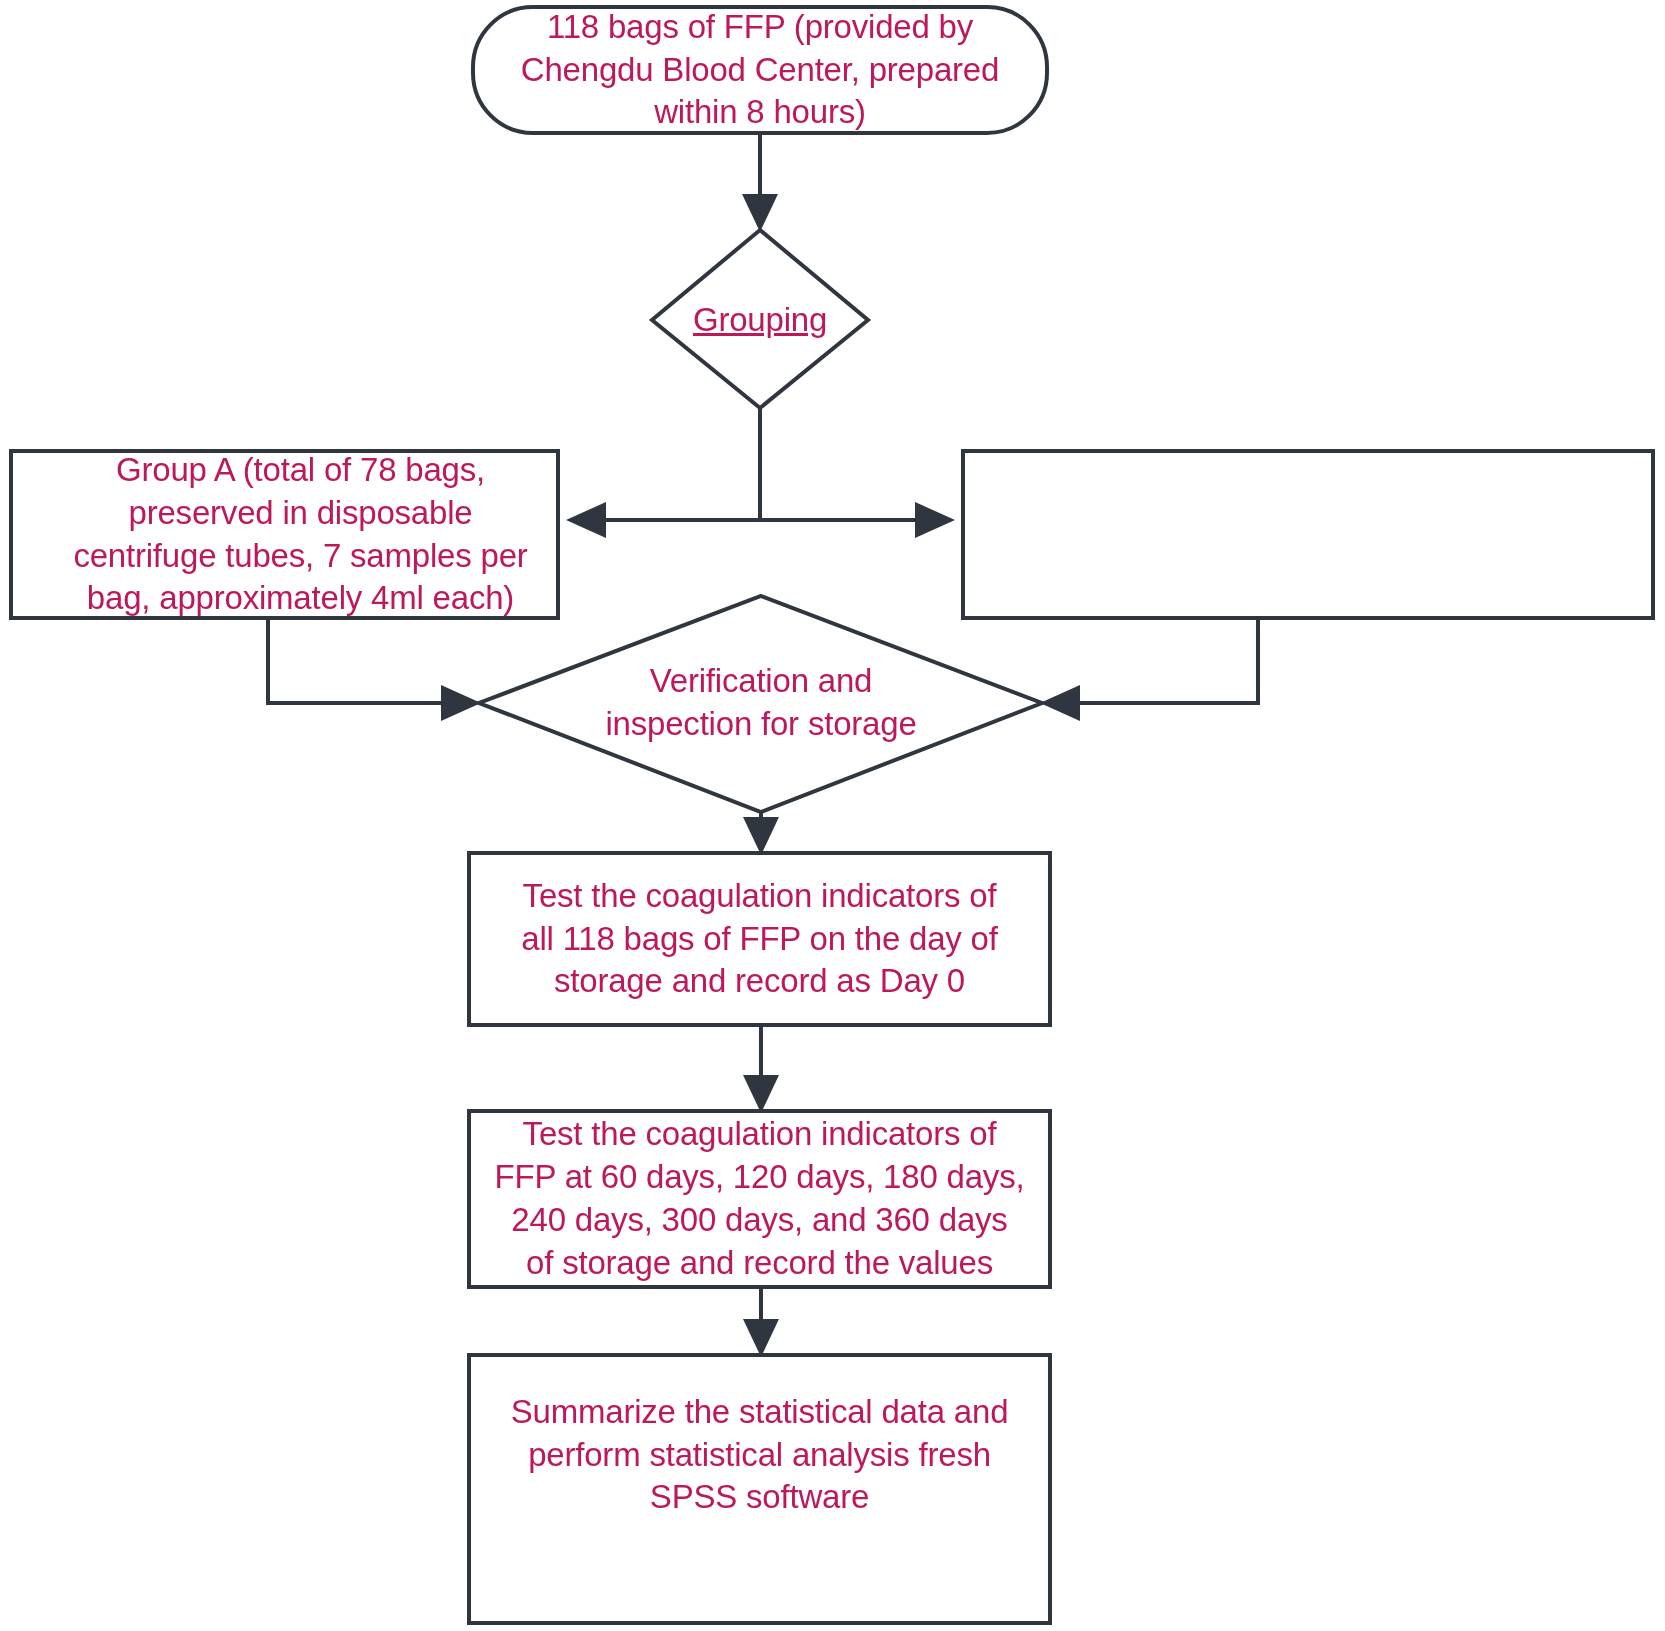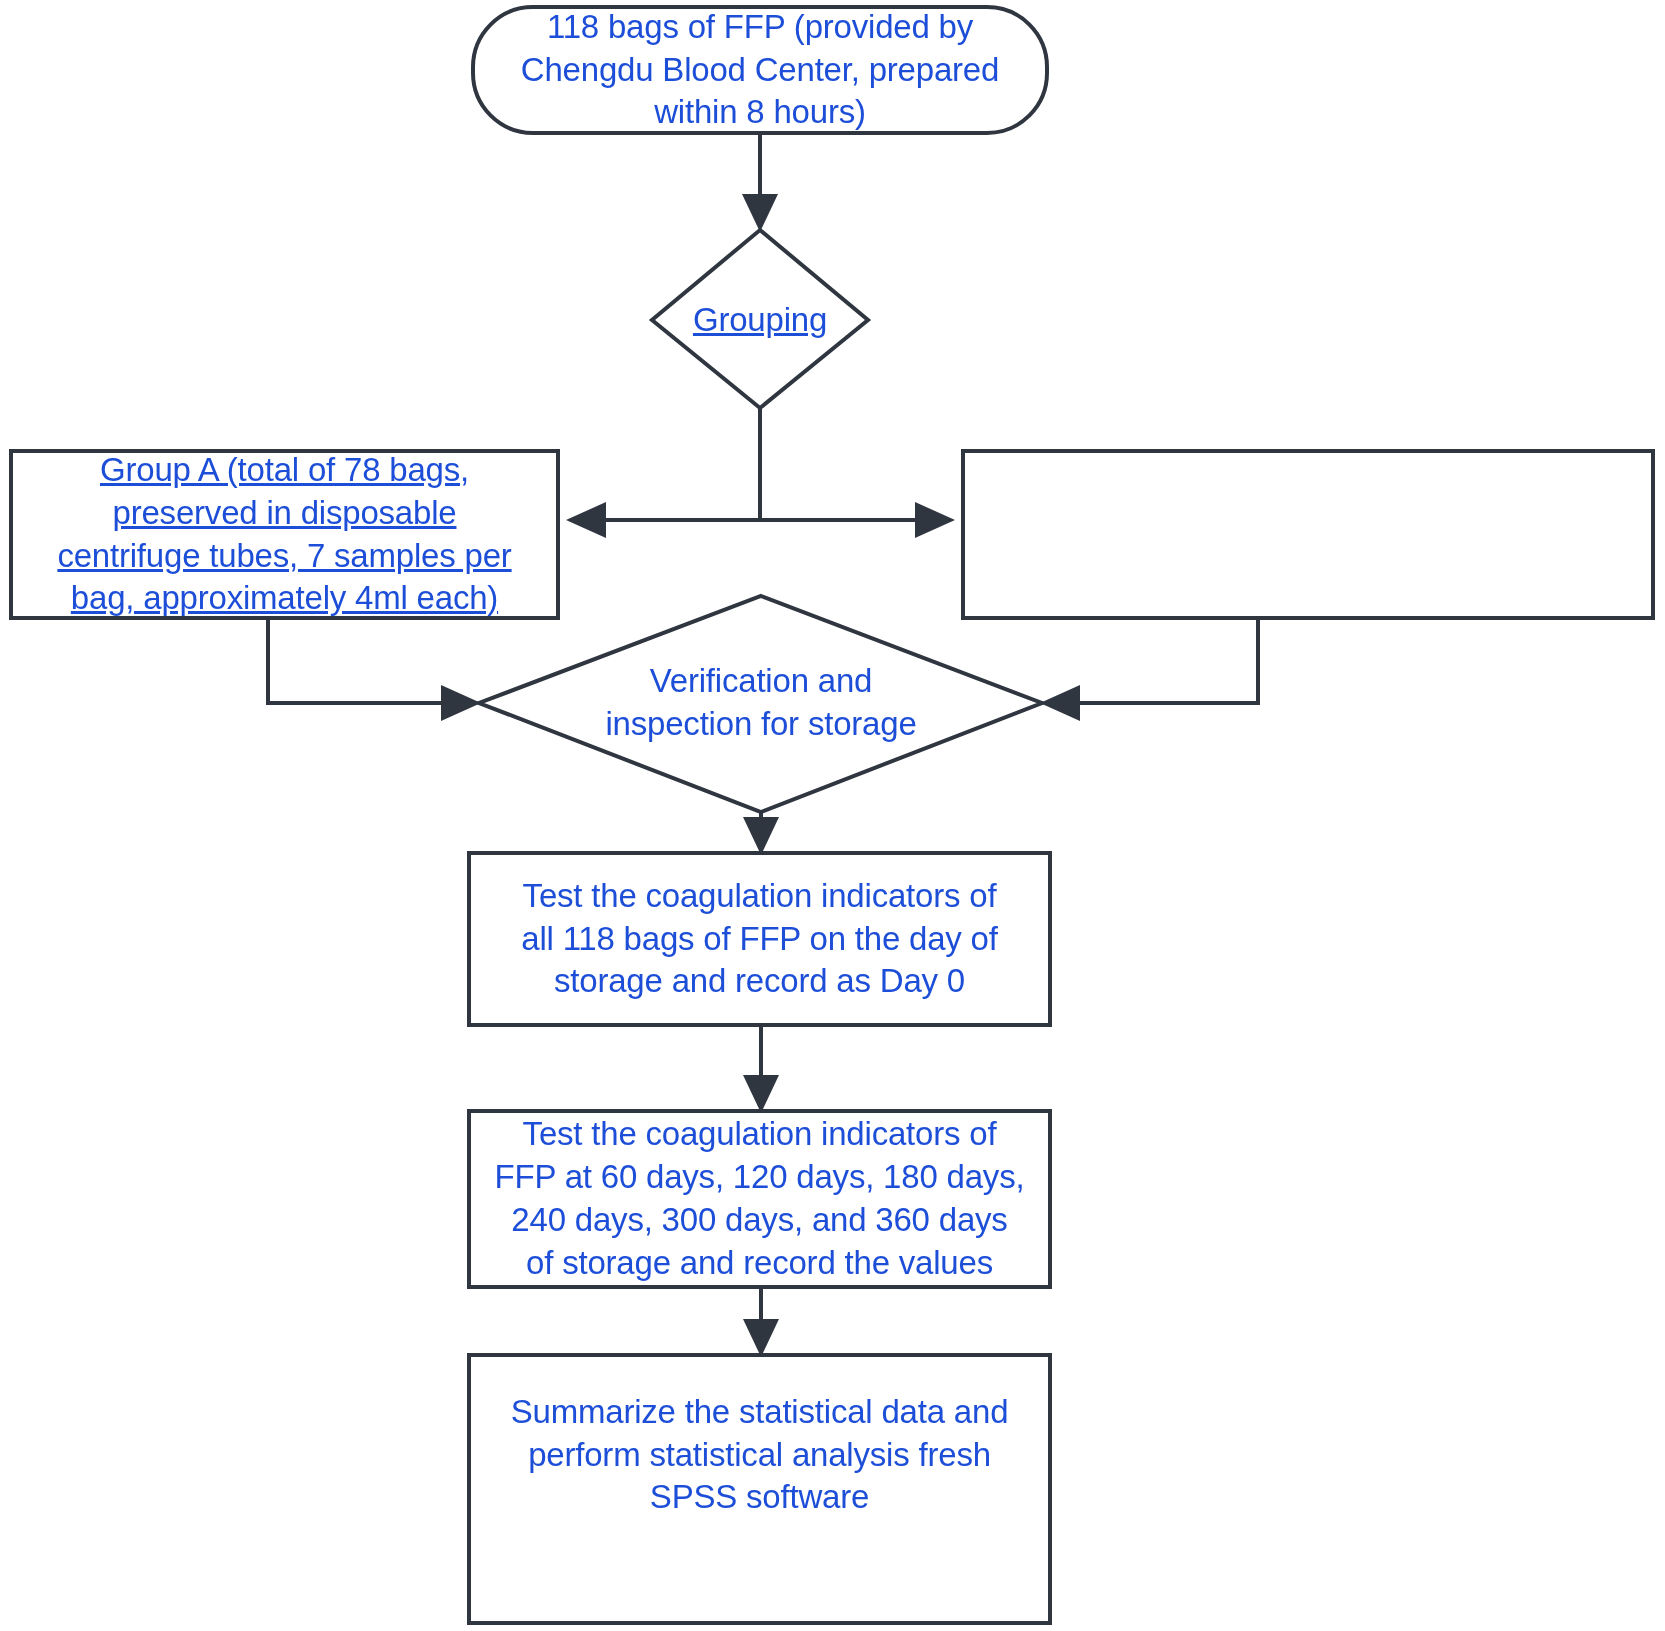--- a/index.html
+++ b/index.html
@@ -42,21 +42,21 @@
   }
   .arrowhead {
     fill: #2f3640;
     stroke: none;
   }
   .node-text {
     position: absolute;
     display: flex;
     align-items: center;
     text-align: center;
-    color: #1d4ed8;
+    color: #be185d;
     font-family: "Liberation Sans", sans-serif;
     font-size: 33px;
     line-height: 1.30;
     letter-spacing: -0.2px;
     box-sizing: border-box;
     pointer-events: none;
     white-space: pre-line;
   }
   .node-text span { display: block; width: 100%; }
 </style>
@@ -113,21 +113,21 @@
   <div class="node-text" style="left:483px; top:7px; width:554px; height:126px;">
     <span>118 bags of FFP (provided by
 Chengdu Blood Center, prepared
 within 8 hours)</span>
   </div>
 
   <div class="node-text" style="left:652px; top:290px; width:216px; height:60px;text-decoration:underline;">
     <span>Grouping</span>
   </div>
 
-  <div class="node-text" style="left:21px; top:451px; width:527px; height:167px;text-decoration:underline;">
+  <div class="node-text" style="left:37px; top:451px; width:527px; height:167px;">
     <span>Group A (total of 78 bags,
 preserved in disposable
 centrifuge tubes, 7 samples per
 bag, approximately 4ml each)</span>
   </div>
 
 
   <div class="node-text" style="left:561px; top:655px; width:400px; height:96px;">
     <span>Verification and
 inspection for storage</span>

